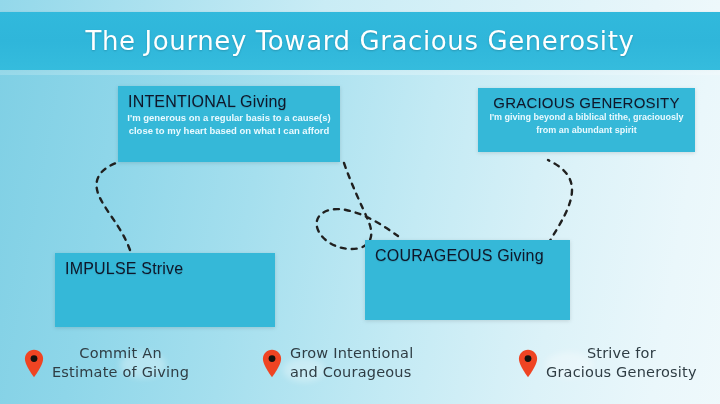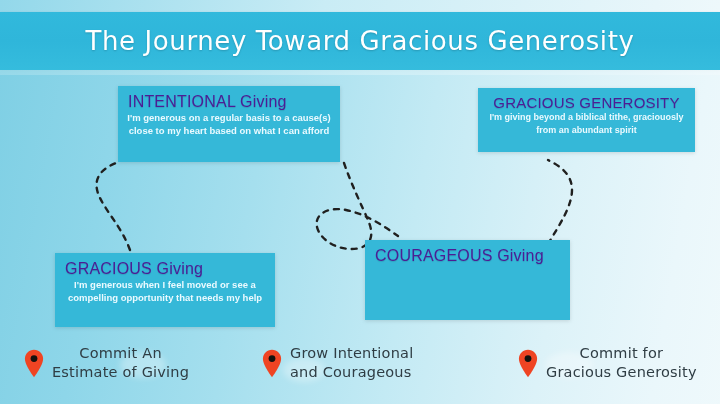--- a/index.html
+++ b/index.html
@@ -79,21 +79,21 @@
     background: #35b8d8;
     box-shadow: 0 1px 4px rgba(0,0,0,0.13);
     color: #ffffff;
     text-align: center;
     box-sizing: border-box;
   }
   .stage-title {
     font-size: 16px;
     font-weight: 400;
     letter-spacing: .2px;
-    color: #4c1d95;
+    color: #0f172a;
     text-shadow: 0 1px 1px rgba(0,0,0,0.12);
     white-space: nowrap;
   }
   .stage-desc {
     font-size: 9.5px;
     line-height: 13px;
     color: #eafaff;
     font-weight: 700;
     padding: 0 6px;
   }
@@ -179,22 +179,21 @@
     <div class="stage-title">INTENTIONAL Giving</div>
     <div class="stage-desc">I'm generous on a regular basis to a cause(s) close to my heart based on what I can afford</div>
   </div>
 
   <div class="stage-box" id="box-gracious">
     <div class="stage-title">GRACIOUS GENEROSITY</div>
     <div class="stage-desc">I'm giving beyond a biblical tithe, graciouosly from an abundant spirit</div>
   </div>
 
   <div class="stage-box" id="box-impulse">
-    <div class="stage-title">GRACIOUS Giving</div>
-    <div class="stage-desc">I'm generous when I feel moved or see a compelling opportunity that needs my help</div>
+    <div class="stage-title">IMPULSE Strive</div>
   </div>
 
   <div class="stage-box" id="box-courageous">
     <div class="stage-title">COURAGEOUS Giving</div>
   </div>
 
   <div class="milestone" id="milestone-2">
     <span class="pin">
       <svg width="20" height="29" viewBox="0 0 20 29" xmlns="http://www.w3.org/2000/svg">
         <path d="M10 0.8 C4.9 0.8 0.9 4.8 0.9 9.8 C0.9 16.4 10 28.3 10 28.3 C10 28.3 19.1 16.4 19.1 9.8 C19.1 4.8 15.1 0.8 10 0.8 Z" fill="#ef4423"></path>
@@ -221,18 +220,18 @@
   </div>
 
   <div class="milestone" id="milestone-3">
     <span class="pin">
       <svg width="20" height="29" viewBox="0 0 20 29" xmlns="http://www.w3.org/2000/svg">
         <path d="M10 0.8 C4.9 0.8 0.9 4.8 0.9 9.8 C0.9 16.4 10 28.3 10 28.3 C10 28.3 19.1 16.4 19.1 9.8 C19.1 4.8 15.1 0.8 10 0.8 Z" fill="#ef4423"></path>
         <circle cx="10" cy="9.6" r="3.4" fill="#14120f"></circle>
       </svg>
     </span>
     <span class="milestone-label">
-      <span>Commit for</span><br>
+      <span>Strive for</span><br>
       <span>Gracious Generosity</span>
     </span>
   </div>
 
 </div>
 
 </body></html>

